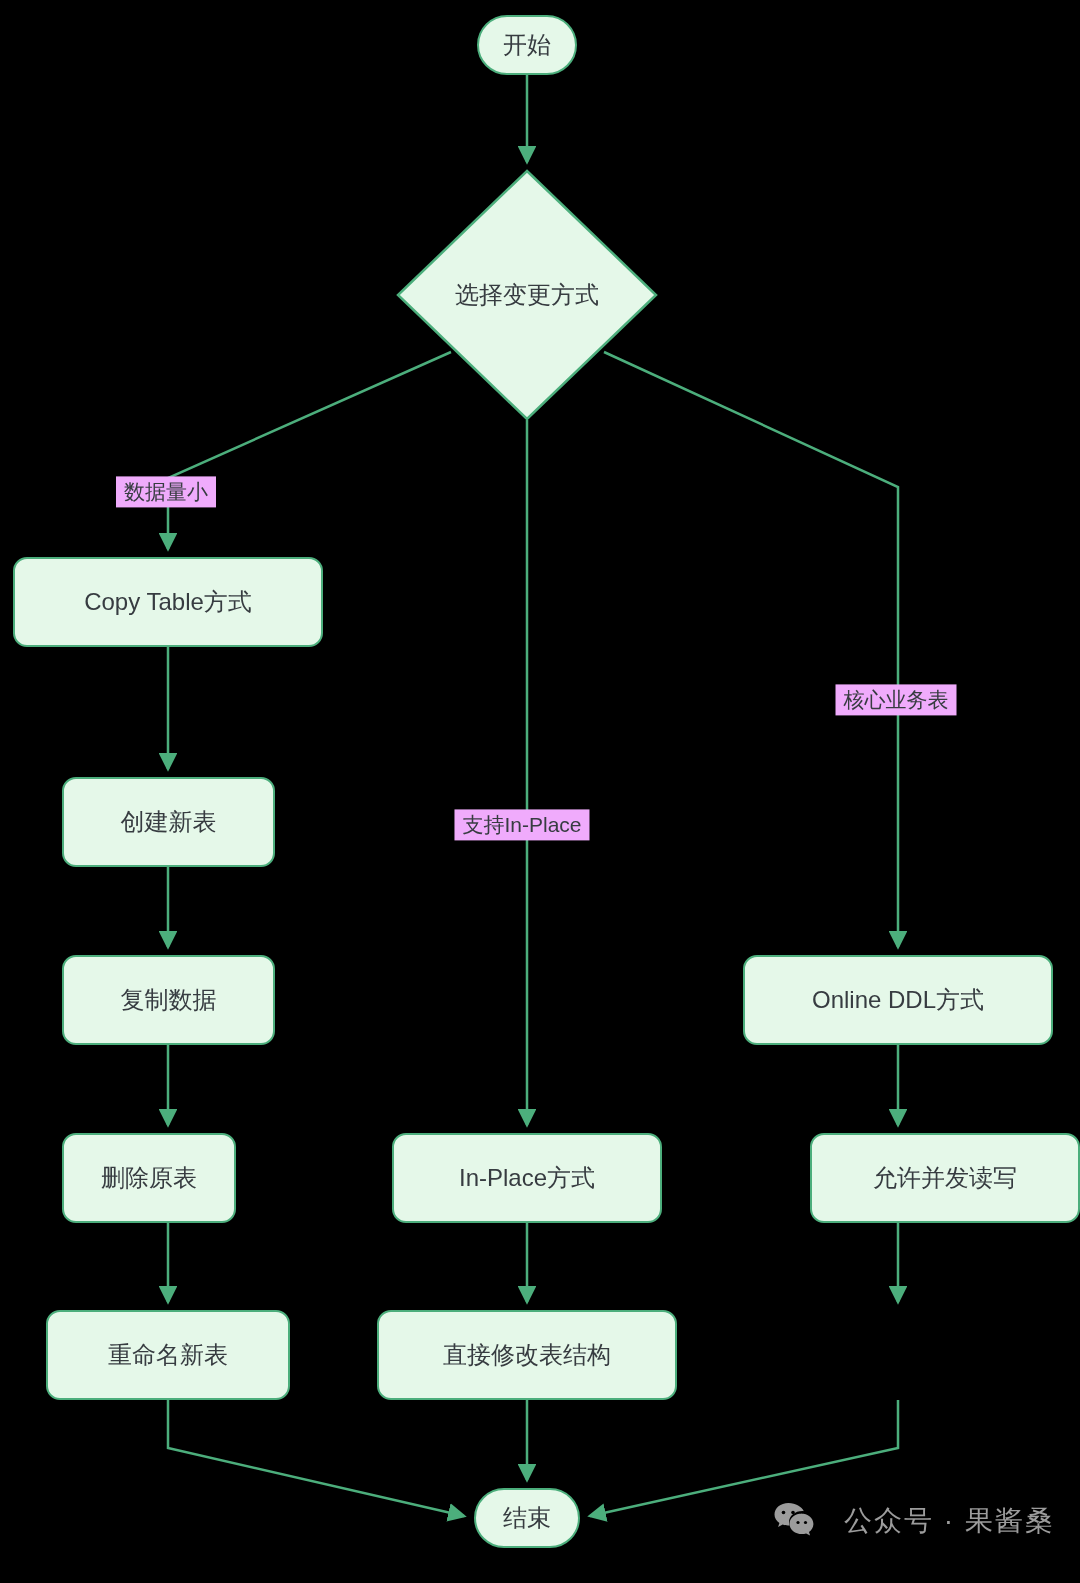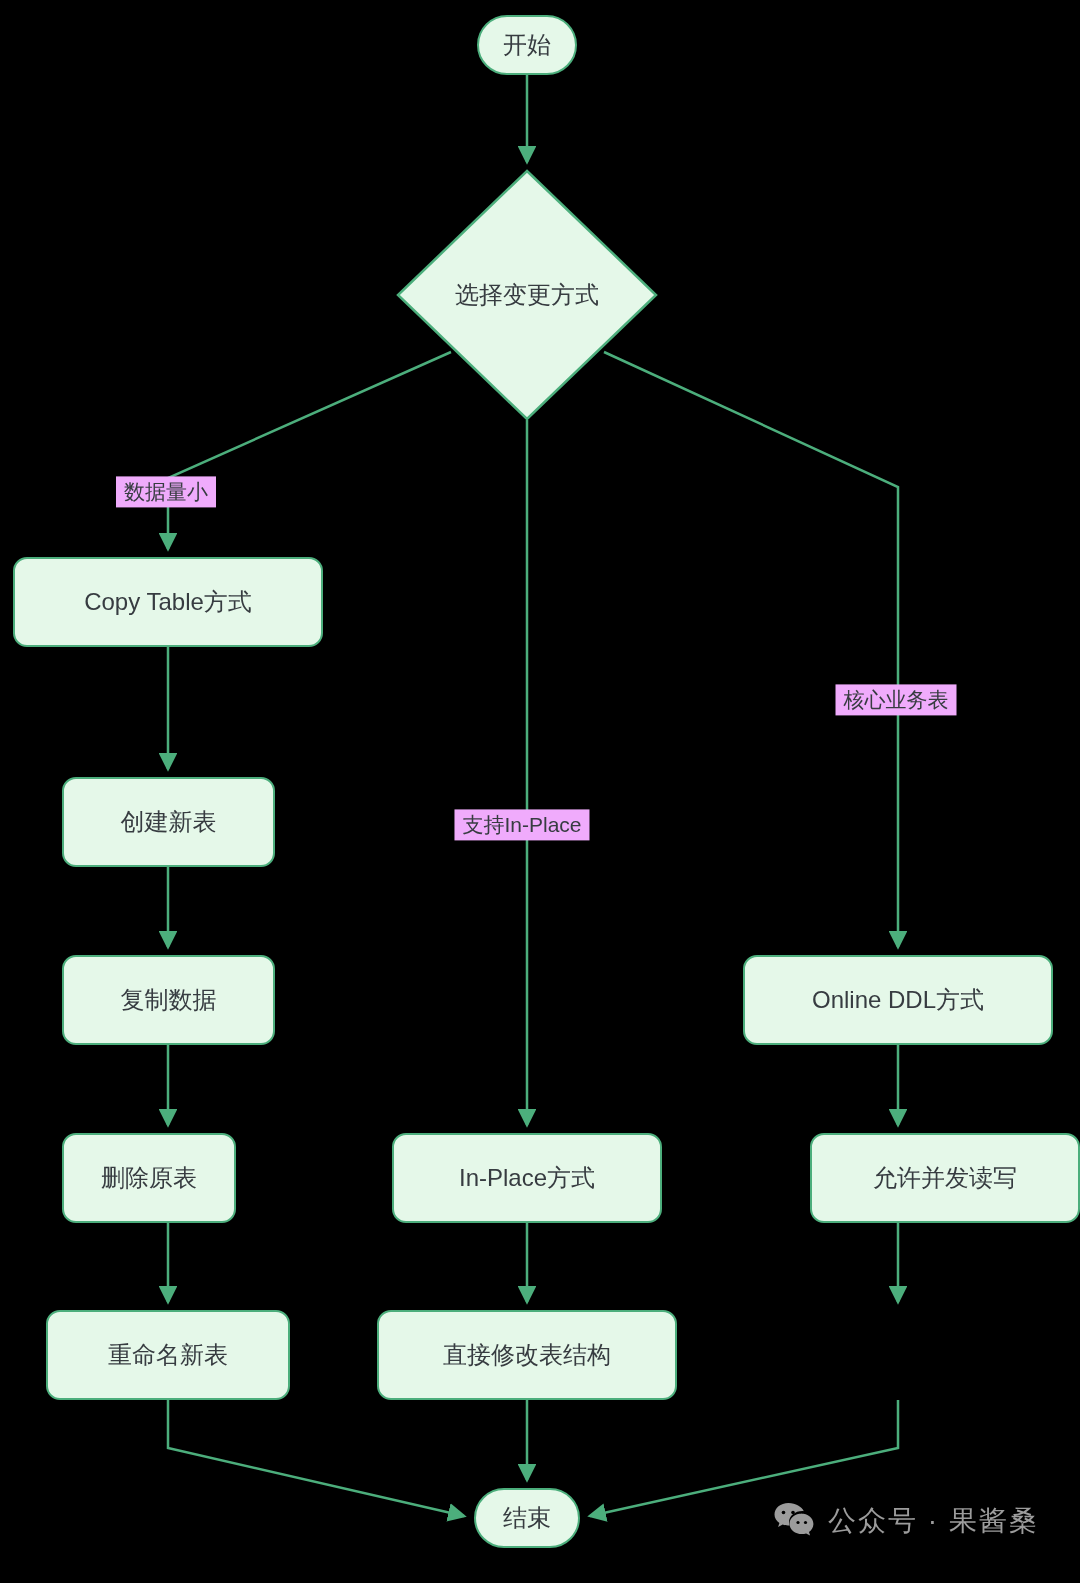--- a/index.html
+++ b/index.html
@@ -56,21 +56,21 @@
     padding: 3px 8px;
     white-space: nowrap;
     line-height: 1.2;
   }
   .watermark {
     position: absolute;
     left: 772px;
     top: 1500px;
     display: flex;
     align-items: center;
-    gap: 10px;
+    gap: 26px;
     color: #9c9c9c;
     font-size: 28px;
     letter-spacing: 2px;
   }
 </style>
 </head>
 <body>
 
 <div class="canvas">
 

